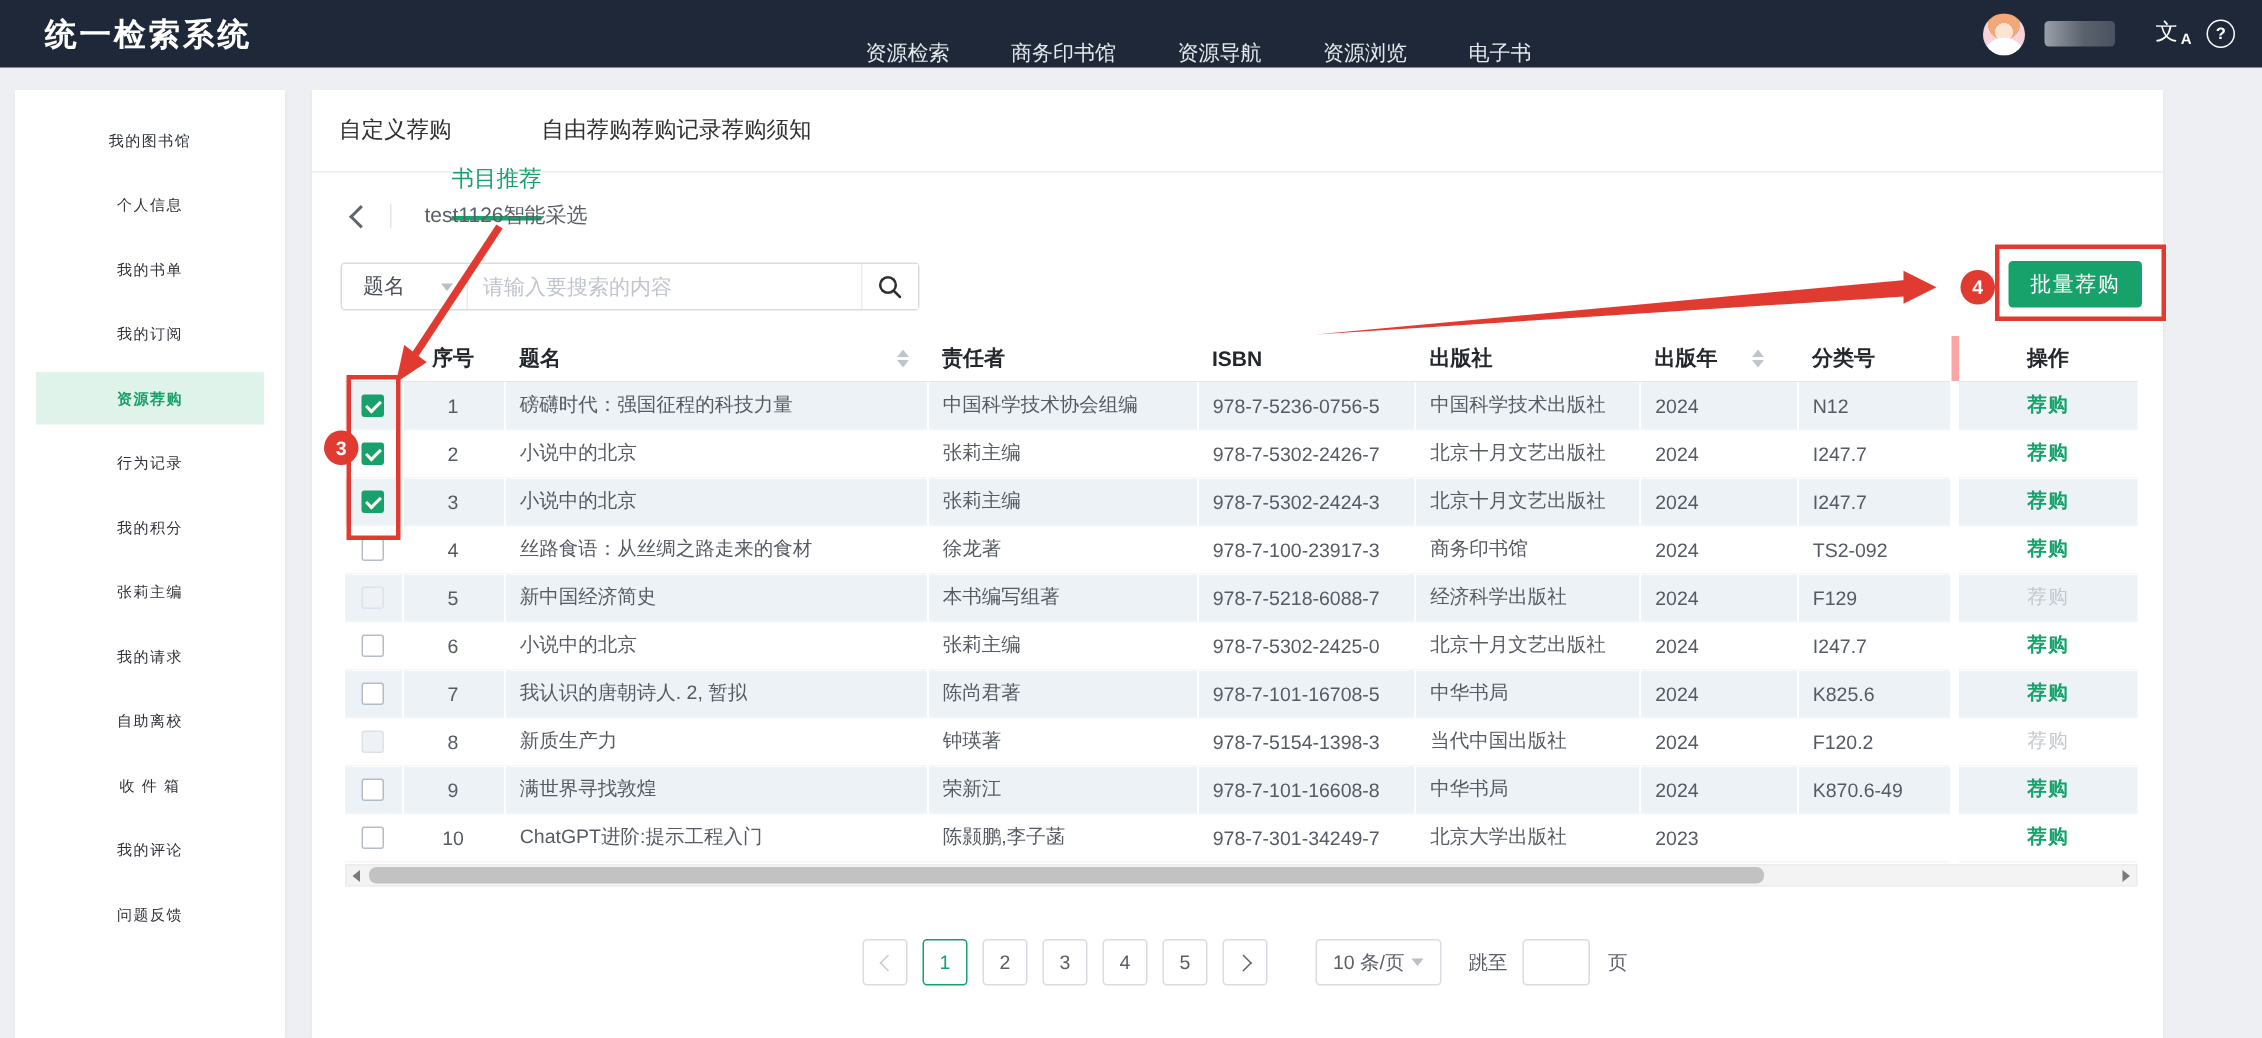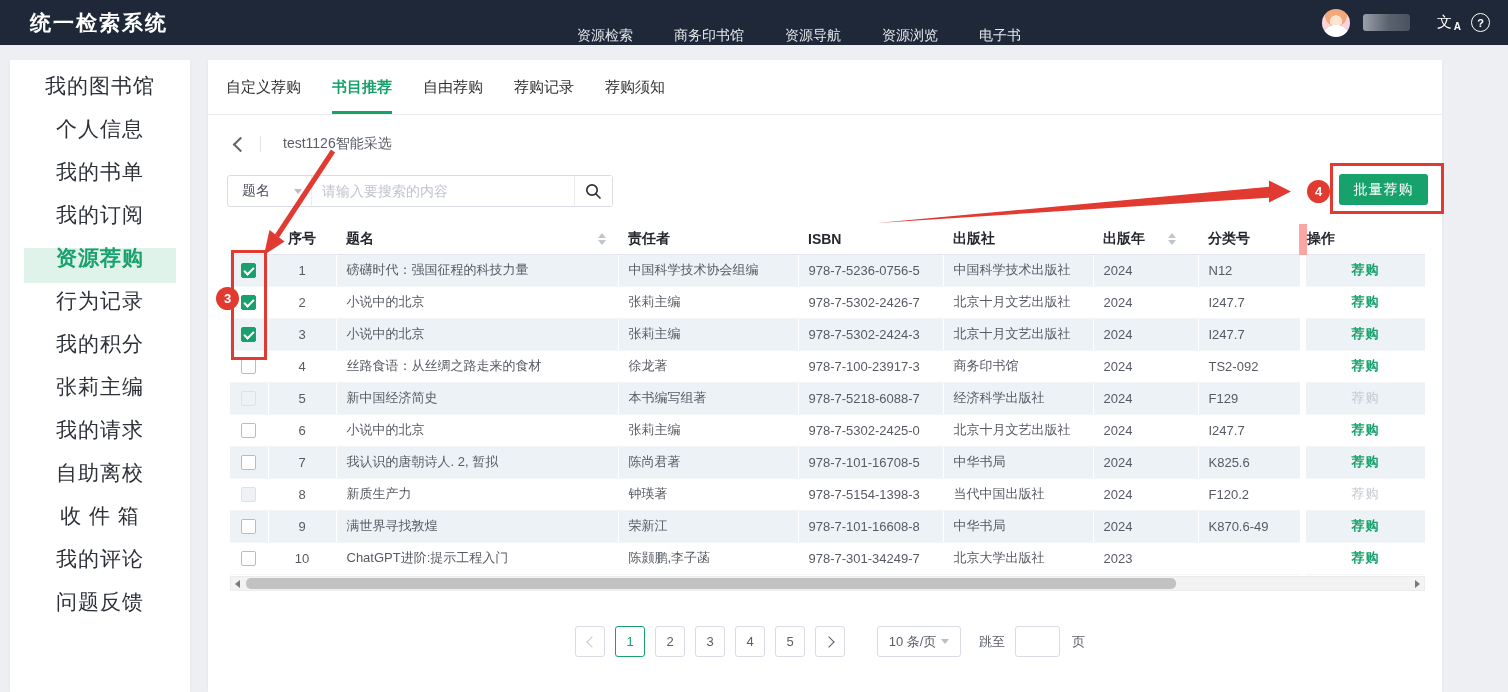--- a/index.html
+++ b/index.html
@@ -18,31 +18,31 @@
       radial-gradient(circle at 50% 44%, #ffe3d2 0 28%, rgba(0,0,0,0) 29%),
       radial-gradient(circle at 50% 24%, #f2a878 0 42%, rgba(0,0,0,0) 43%),
       #f9d4da;}
   .user-redact{width:47px;height:17px;border-radius:3px;background:linear-gradient(90deg,#99a0a9,#5a626e 55%,#4a5260);filter:blur(.4px);}
   .lang-icon{position:relative;color:#fff;font-size:15px;width:21px;height:22px;line-height:20px;cursor:pointer;margin-left:14px;}
   .lang-icon .sub{position:absolute;right:-3px;bottom:-3px;font-size:10px;font-weight:bold;}
   .help-icon{width:17px;height:17px;border:1.5px solid #fff;border-radius:50%;color:#fff;font-size:11px;font-weight:bold;display:flex;align-items:center;justify-content:center;cursor:pointer;}
 
   
   .sidebar{position:absolute;left:10px;top:60px;width:180px;height:632px;background:#fff;box-shadow:0 1px 3px rgba(0,0,0,.05);padding-top:12px;box-sizing:border-box;z-index:1;}
-  .side-item{position:relative;height:43px;display:flex;justify-content:center;font-size:21px;color:#2d3138;cursor:pointer;}
+  .side-item{position:relative;height:43px;display:flex;align-items:center;justify-content:center;font-size:10px;color:#2d3138;cursor:pointer;}
   .side-item span{position:relative;z-index:1;letter-spacing:1px;}
   .side-item.active{color:var(--accent,#17a26b);font-weight:bold;}
   .side-item.active::before{content:'';position:absolute;left:14px;right:14px;top:4px;bottom:4px;background:#e0f3eb;}
 
   
   .panel{position:absolute;left:208px;top:60px;width:1234px;height:632px;background:#fff;box-shadow:0 1px 3px rgba(0,0,0,.05);z-index:1;}
   .tabs-row{position:absolute;left:0;top:0;width:100%;height:54px;border-bottom:1px solid #ececec;}
-  .tab-bar{position:absolute;left:18px;top:0;height:54px;display:flex;gap:31px;}
+  .tab-bar{position:absolute;left:18px;top:0;height:54px;display:flex;}
   .tab{font-size:15px;color:#303133;height:54px;line-height:54px;position:relative;cursor:pointer;white-space:nowrap;}
-  .tab.active{color:var(--accent,#17a26b);font-weight:bold;}
+  .tab.active{color:var(--accent,#17a26b);font-weight:normal;margin-top:33px;}
   .tab.active::after{content:'';position:absolute;left:0;right:0;bottom:0;height:3px;background:var(--accent,#17a26b);}
 
   .subheader{position:absolute;left:22px;top:68px;height:32px;display:flex;align-items:center;}
   .back-btn{width:20px;height:20px;display:flex;align-items:center;justify-content:center;cursor:pointer;margin-right:10px;}
   .back-chevron{width:9px;height:9px;border-left:2px solid #5f6670;border-bottom:2px solid #5f6670;transform:rotate(45deg);}
   .sub-divider{width:1px;height:16px;background:#e3e3e3;margin-right:22px;}
   .sub-title{font-size:14px;color:#5a5e66;text-align:center;}
 
   
   .toolbar-search{position:absolute;left:19px;top:115px;width:386px;height:32px;border:1px solid #d9dce3;border-radius:3px;display:flex;align-items:stretch;background:#fff;box-sizing:border-box;}
@@ -52,21 +52,21 @@
   .search-input{flex:1;border:none;outline:none;font-size:14px;color:#333;padding:0 10px;min-width:0;background:transparent;}
   .search-input::placeholder{color:#c0c4cc;}
   .search-btn{width:37px;border-left:1px solid #ececec;display:flex;align-items:center;justify-content:center;cursor:pointer;background:#fff;}
   .batch-btn{position:absolute;left:1131px;top:114px;width:89px;height:31px;background:var(--accent,#17a26b);color:#fff;font-size:14px;border:none;border-radius:3px;cursor:pointer;display:flex;align-items:center;justify-content:center;letter-spacing:1px;}
 
   
   .data-table{position:absolute;left:22px;top:164px;width:1195px;border-collapse:collapse;table-layout:fixed;font-size:13px;color:#565b63;}
   .data-table th{height:30px;font-size:14px;color:#24272c;font-weight:bold;text-align:left;border-bottom:1px solid #e3e7ed;position:relative;padding:0 0 0 10px;box-sizing:border-box;}
   .data-table th.th-cb{padding:0;}
   .data-table th.th-no{text-align:center;padding:0;}
-  .data-table th.th-action{text-align:left;padding:0;border-left:8px solid #fca5a5;}
+  .data-table th.th-action{text-align:center;padding:0;border-left:5px solid #fca5a5;}
   .data-table td{height:32px;padding:0 4px 0 10px;border-bottom:1px solid #f5f6f8;border-right:1px solid #fff;overflow:hidden;white-space:nowrap;box-sizing:border-box;}
   .data-table td.cb-cell{padding:0;}
   .data-table td.td-no{text-align:center;padding:0;}
   .data-table td.td-action{text-align:center;border-left:6px solid #fff;border-right:none;padding:0;}
   tr.shaded td{background:#edf2f7;}
   .sorter{position:absolute;right:12px;top:50%;transform:translateY(-50%);display:inline-flex;flex-direction:column;gap:2px;cursor:pointer;}
   .th-year .sorter{right:22px;}
   .sorter .up{width:0;height:0;border:4px solid transparent;border-bottom:5px solid #c0c4cc;border-top:none;}
   .sorter .down{width:0;height:0;border:4px solid transparent;border-top:5px solid #c0c4cc;border-bottom:none;}
   .checkbox{width:15px;height:15px;border:1px solid #b6bcc6;border-radius:2px;background:#fff;margin:0 auto;position:relative;cursor:pointer;box-sizing:border-box;}

